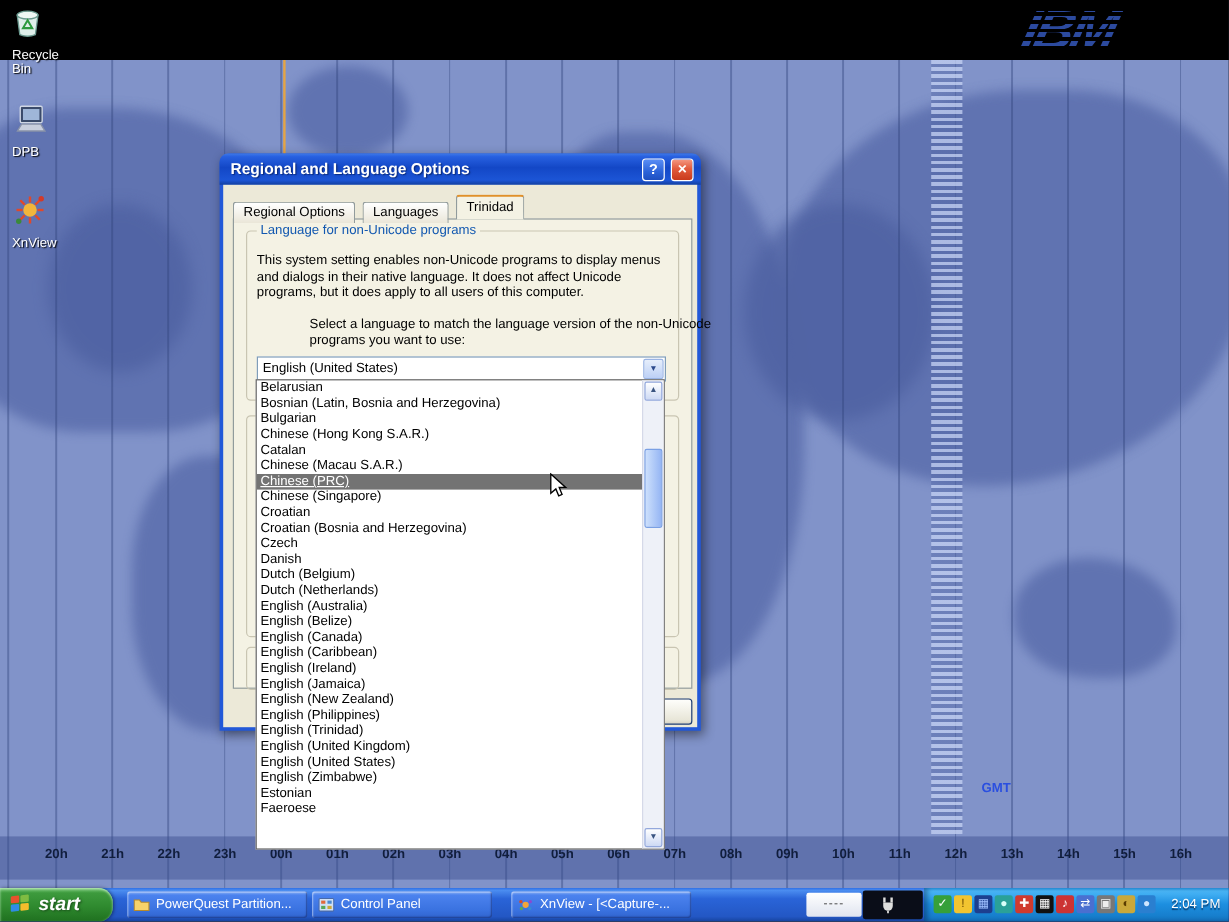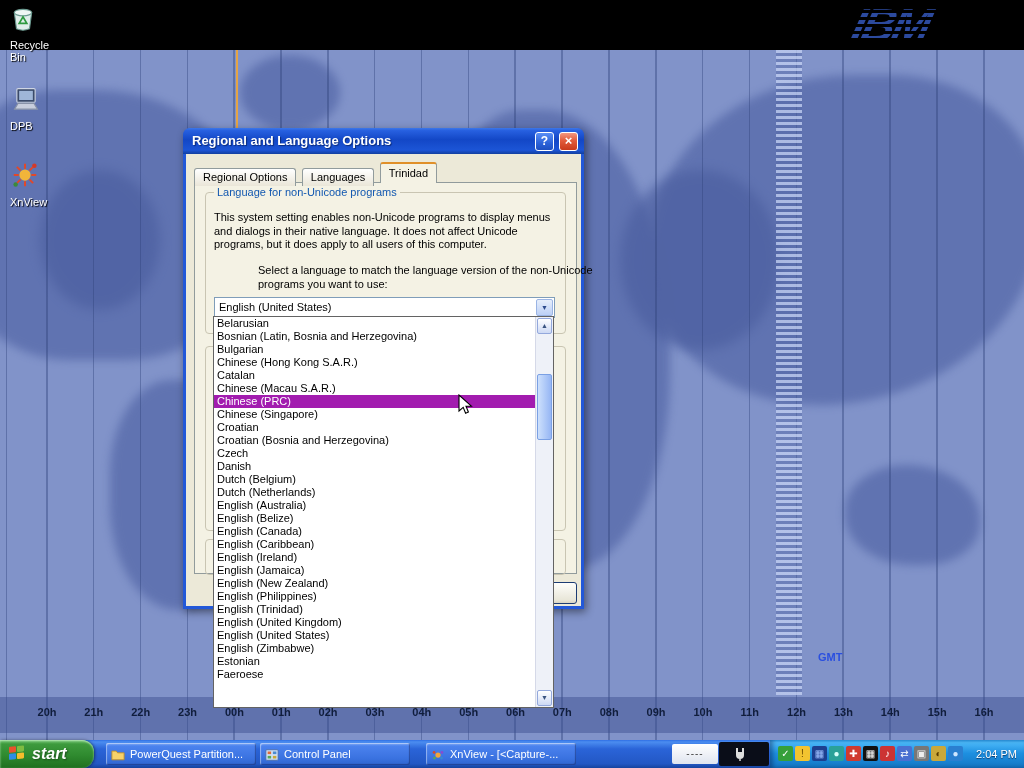--- a/index.html
+++ b/index.html
@@ -63,21 +63,21 @@
     text-align:center;font-size:7px;line-height:15px;color:#2c4a8c;}
 
   .xp-btn{position:absolute;background:linear-gradient(180deg,#fefefb,#e8e6d8 85%,#d8d4c4);
     border:1px solid #1c3c74;border-radius:3px;box-sizing:border-box;}
 
   
   #dropdown{position:absolute;left:213px;top:316px;width:341px;height:392px;background:#fff;
     border:1px solid #636363;box-sizing:border-box;z-index:30;}
   #dropdown-items{position:absolute;left:0;top:0;right:17px;bottom:0;overflow:hidden;}
   .dd-item{height:13px;line-height:13px;padding-left:3px;font-size:11px;color:#000;white-space:nowrap;overflow:hidden;}
-  .dd-item.selected{background:#a21caf;color:#fff;}
+  .dd-item.selected{background:#737373;color:#fff;text-decoration:underline;}
   #dd-scrollbar{position:absolute;right:0;top:0;width:17px;bottom:0;background:#eef1f8;border-left:1px solid #d5d9e8;}
   .sb-btn{position:absolute;left:1px;width:15px;height:16px;background:linear-gradient(180deg,#fff,#cdd9f4);
     border:1px solid #93a8dc;border-radius:2px;box-sizing:border-box;color:#3a5480;font-size:7px;
     line-height:13px;text-align:center;}
   #sb-up{top:1px;}
   #sb-down{bottom:1px;}
   #sb-thumb{position:absolute;left:1px;top:57px;width:15px;height:66px;border-radius:2px;
     background:linear-gradient(90deg,#cde0fc,#96b6f4);border:1px solid #7aa0e4;box-sizing:border-box;}
 
   

